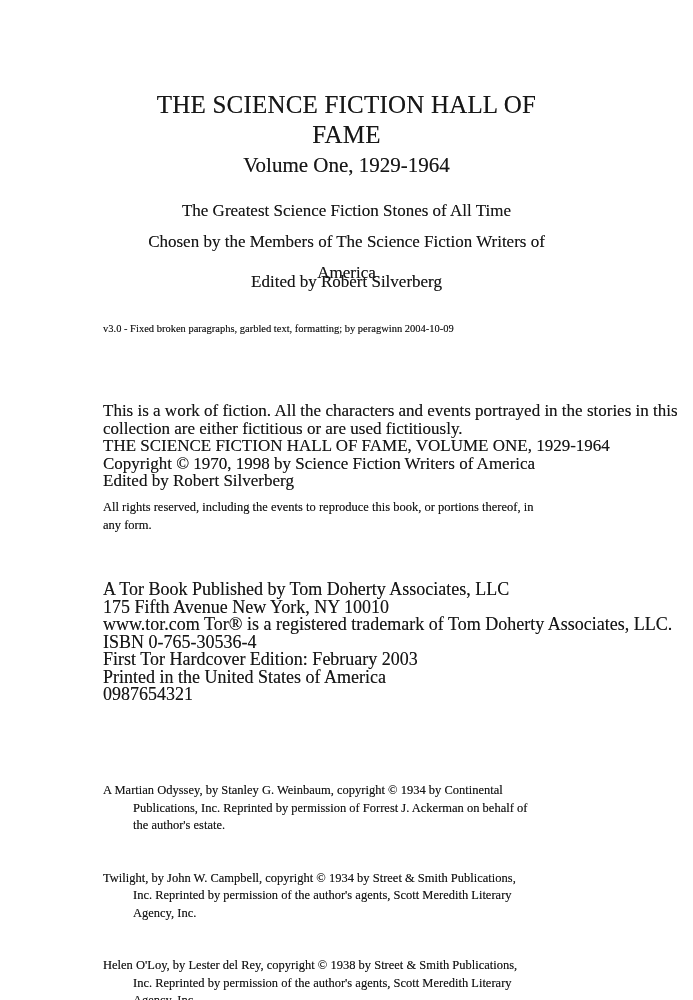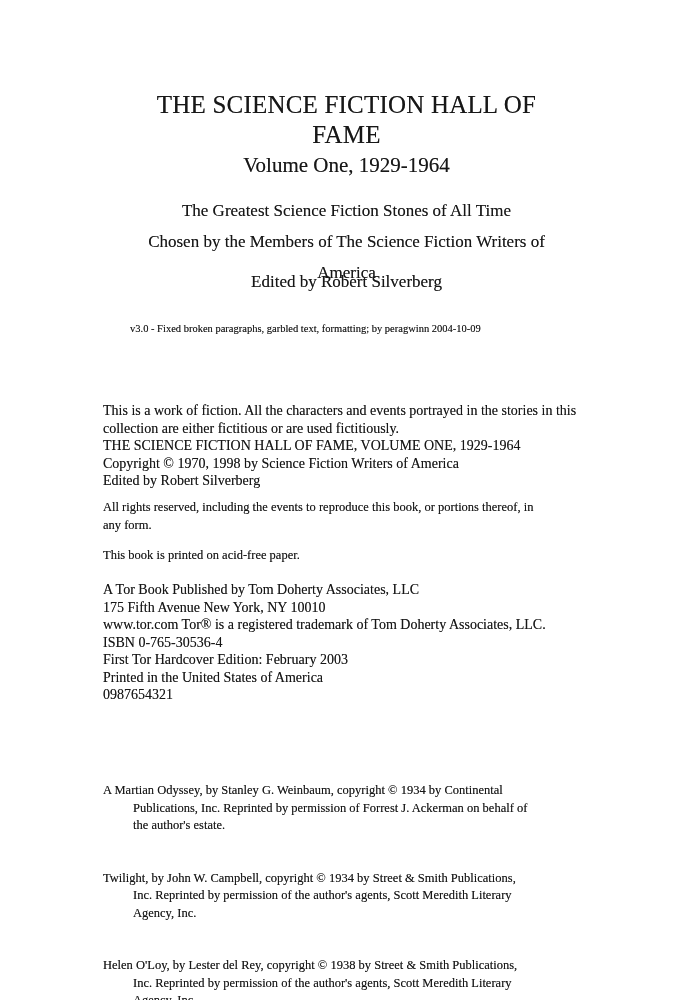--- a/index.html
+++ b/index.html
@@ -43,45 +43,44 @@
   }
   .editor {
     top: 271px;
     font-size: 17px;
     line-height: 22px;
   }
   .version {
     top: 322px;
     font-size: 10.5px;
     line-height: 14px;
-    margin-left: 27px;
   }
   .imprint {
     top: 357px;
     font-size: 12.5px;
     line-height: 17.5px;
   }
   .disclaimer {
     top: 402px;
-    font-size: 14px;
+    font-size: 17px;
     line-height: 17.5px;
   }
   .rights {
     top: 499px;
     font-size: 12.5px;
     line-height: 17.5px;
   }
   .paper {
     top: 547px;
     font-size: 12.5px;
     line-height: 17.5px;
   }
   .publisher {
     top: 581px;
-    font-size: 14px;
+    font-size: 18px;
     line-height: 17.5px;
   }
   .ack-heading {
     top: 722px;
     left: 132px;
     font-size: 14px;
     line-height: 18px;
     font-weight: bold;
     font-style: italic;
     letter-spacing: 0.4px;
@@ -118,21 +117,20 @@
 
   <div class="blk disclaimer">This is a work of fiction. All the characters and events portrayed in the stories in this
 collection are either fictitious or are used fictitiously.
 THE SCIENCE FICTION HALL OF FAME, VOLUME ONE, 1929-1964
 Copyright © 1970, 1998 by Science Fiction Writers of America
 Edited by Robert Silverberg</div>
 
   <div class="blk rights">All rights reserved, including the events to reproduce this book, or portions thereof, in
 any form.</div>
 
-  <div class="blk paper">This book is printed on acid-free paper.</div>
 
   <div class="blk publisher">A Tor Book Published by Tom Doherty Associates, LLC
 175 Fifth Avenue New York, NY 10010
 www.tor.com Tor® is a registered trademark of Tom Doherty Associates, LLC.
 ISBN 0-765-30536-4
 First Tor Hardcover Edition: February 2003
 Printed in the United States of America
 0987654321</div>
 
 

